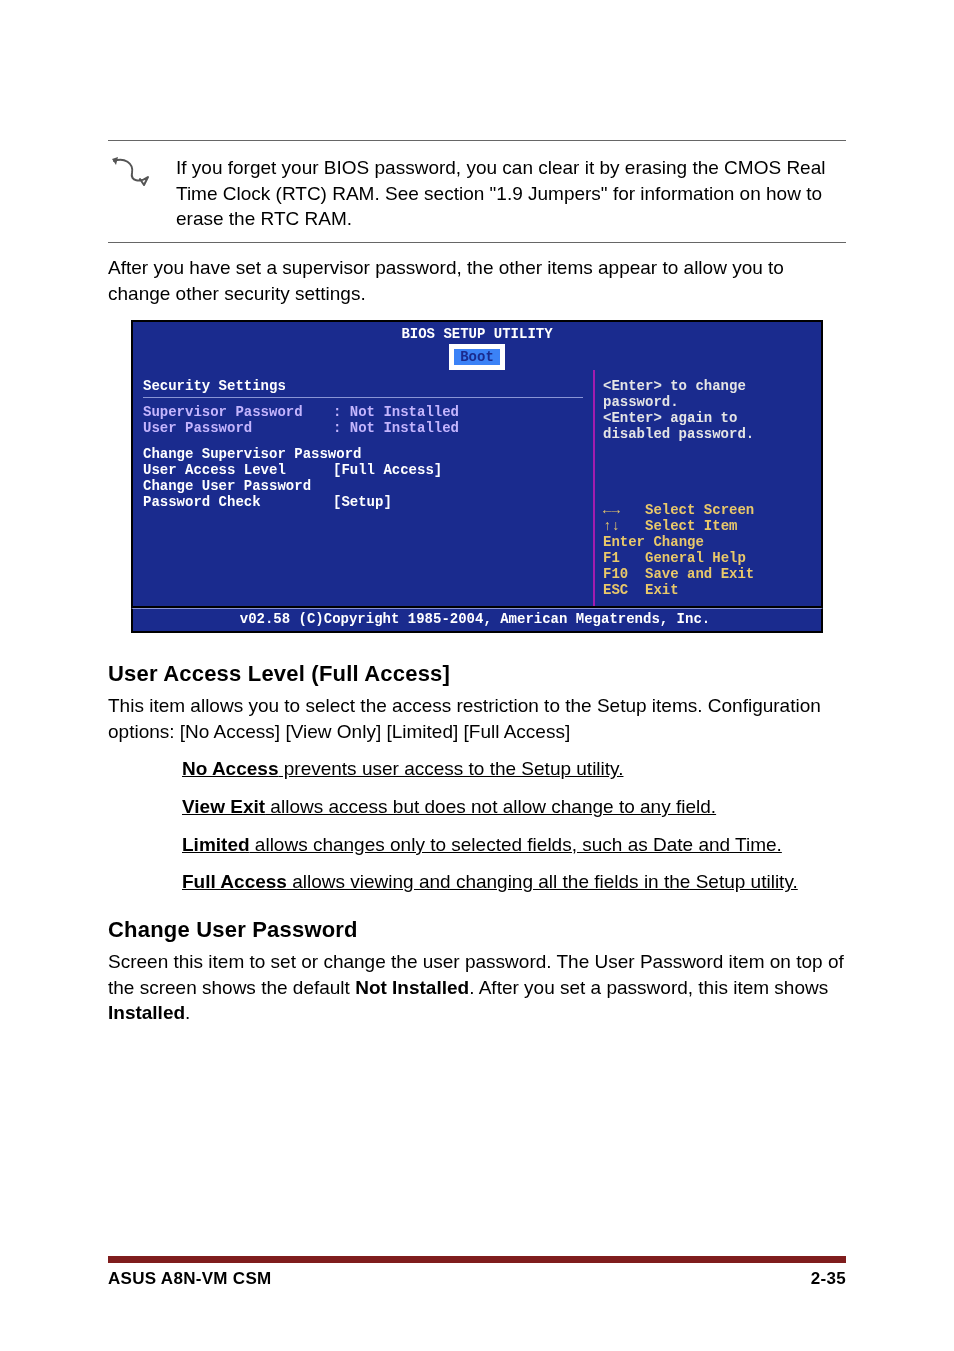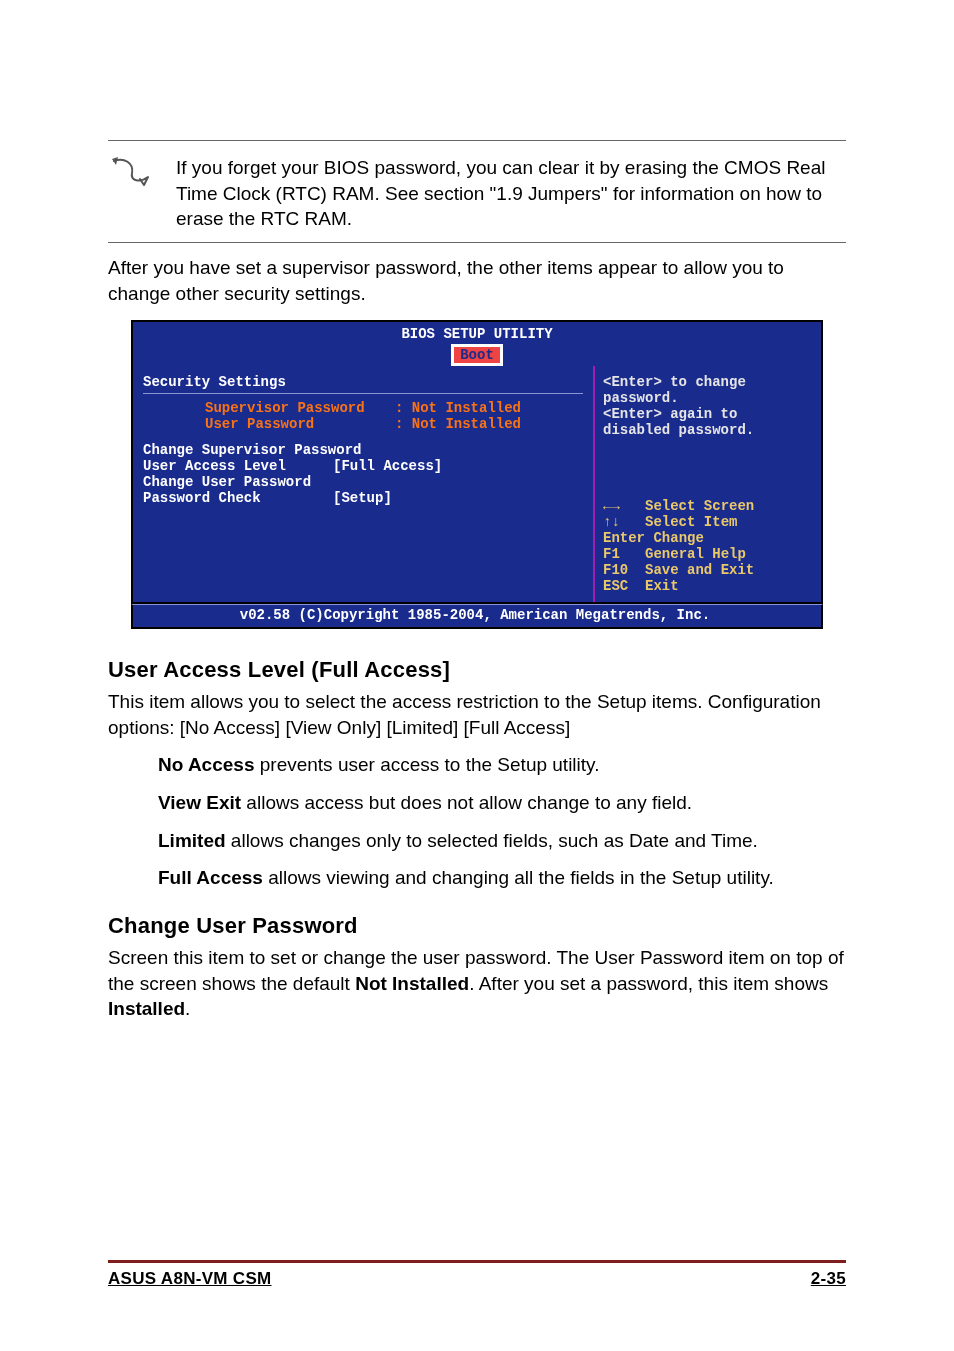--- a/index.html
+++ b/index.html
@@ -43,41 +43,41 @@
     background: #1a2b8e;
     color: #fff;
     text-align: center;
     padding: 4px 0 0 0;
     border: 2px solid #000;
     border-bottom: none;
     font-weight: bold;
   }
   .bios-header .tab {
     display: inline-block;
-    background: #ef4444;
+    background: #3b82f6;
     color: #1a2b8e;
     padding: 0 6px;
-    border: 3px solid #ffffff;
+    border: 5px solid #ffffff;
     margin-top: 2px;
     font-weight: bold;
   }
   .bios-body {
     display: flex;
     border: 2px solid #000;
     border-top: none;
   }
   .bios-left {
     flex: 1;
     background: #1a2b8e;
     color: #fff;
     padding: 8px 10px 28px 10px;
     font-weight: bold;
     border-right: 2px solid #a21caf;
   }
-  .bios-left .dim { color: #f97316; justify-content: center; }
+  .bios-left .dim { color: #c4b5fd; }
   .bios-left .hrline { border-top: 1px solid #8a95d6; margin: 3px 0 6px 0; }
   .bios-right {
     width: 210px;
     background: #1a2b8e;
     color: #e9c86a;
     padding: 8px 8px;
     font-weight: bold;
   }
   .bios-right .top { color: #e5e5e5; }
   .bios-right .keys { margin-top: 60px; }
@@ -92,35 +92,34 @@
   }
   .row-item { display:flex; }
   .row-item .lbl { width: 190px; }
   .row-item .val { }
   h3.sec {
     font-size: 22px;
     margin: 22px 0 6px 0;
     letter-spacing: 0.2px;
     font-weight: 700;
   }
-  .indent { margin-left: 50px; }
+  .indent { margin-left: 74px; text-decoration: underline; }
   .b { font-weight: 700; }
   .footer {
     position: absolute;
     bottom: 62px;
     left: 108px;
     right: 108px;
-    border-top: 3px solid #7f1d1d;
+    border-top: 7px solid #7f1d1d;
     padding-top: 6px;
     display: flex;
     justify-content: space-between;
     font-size: 17px;
     font-weight: 700;
     letter-spacing: 0.3px;
-    text-decoration: underline;
   }
 </style>
 </head>
 <body>
 
 <div class="page">
 
 
   <hr class="hr">
 

